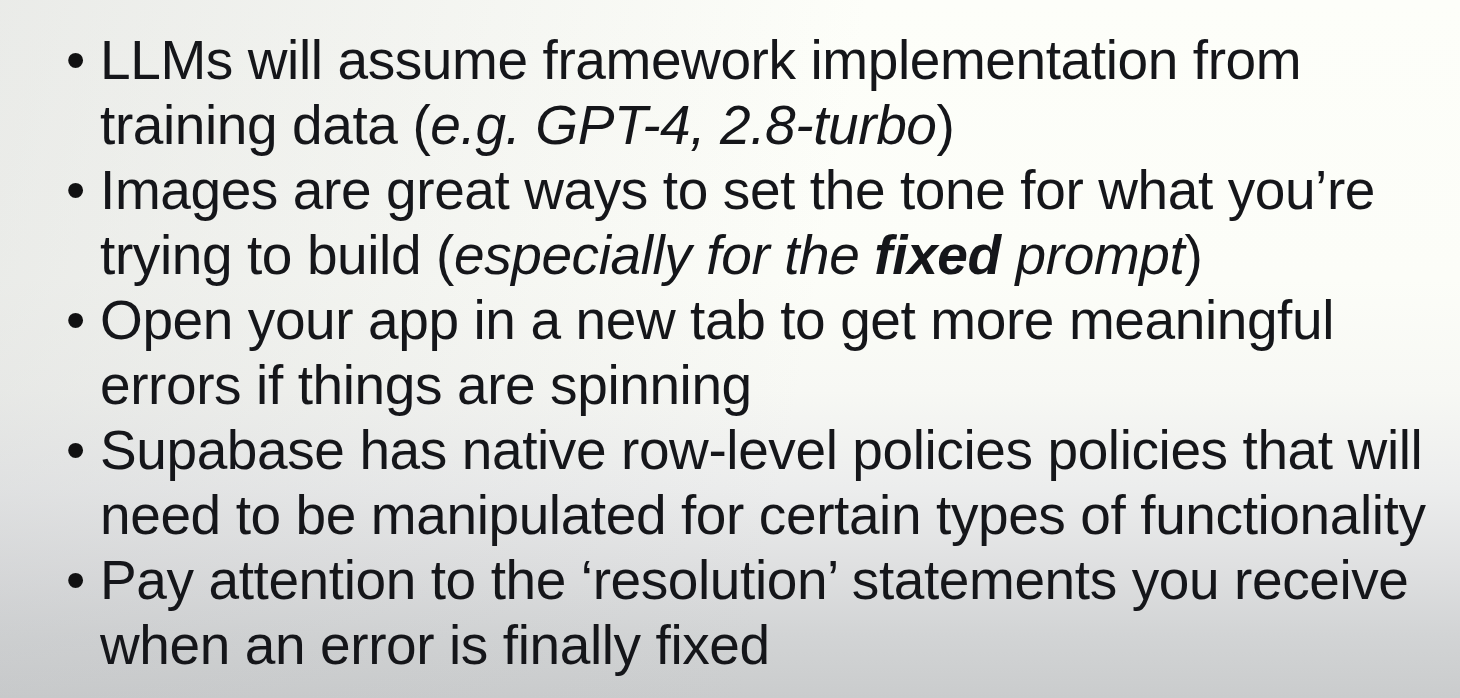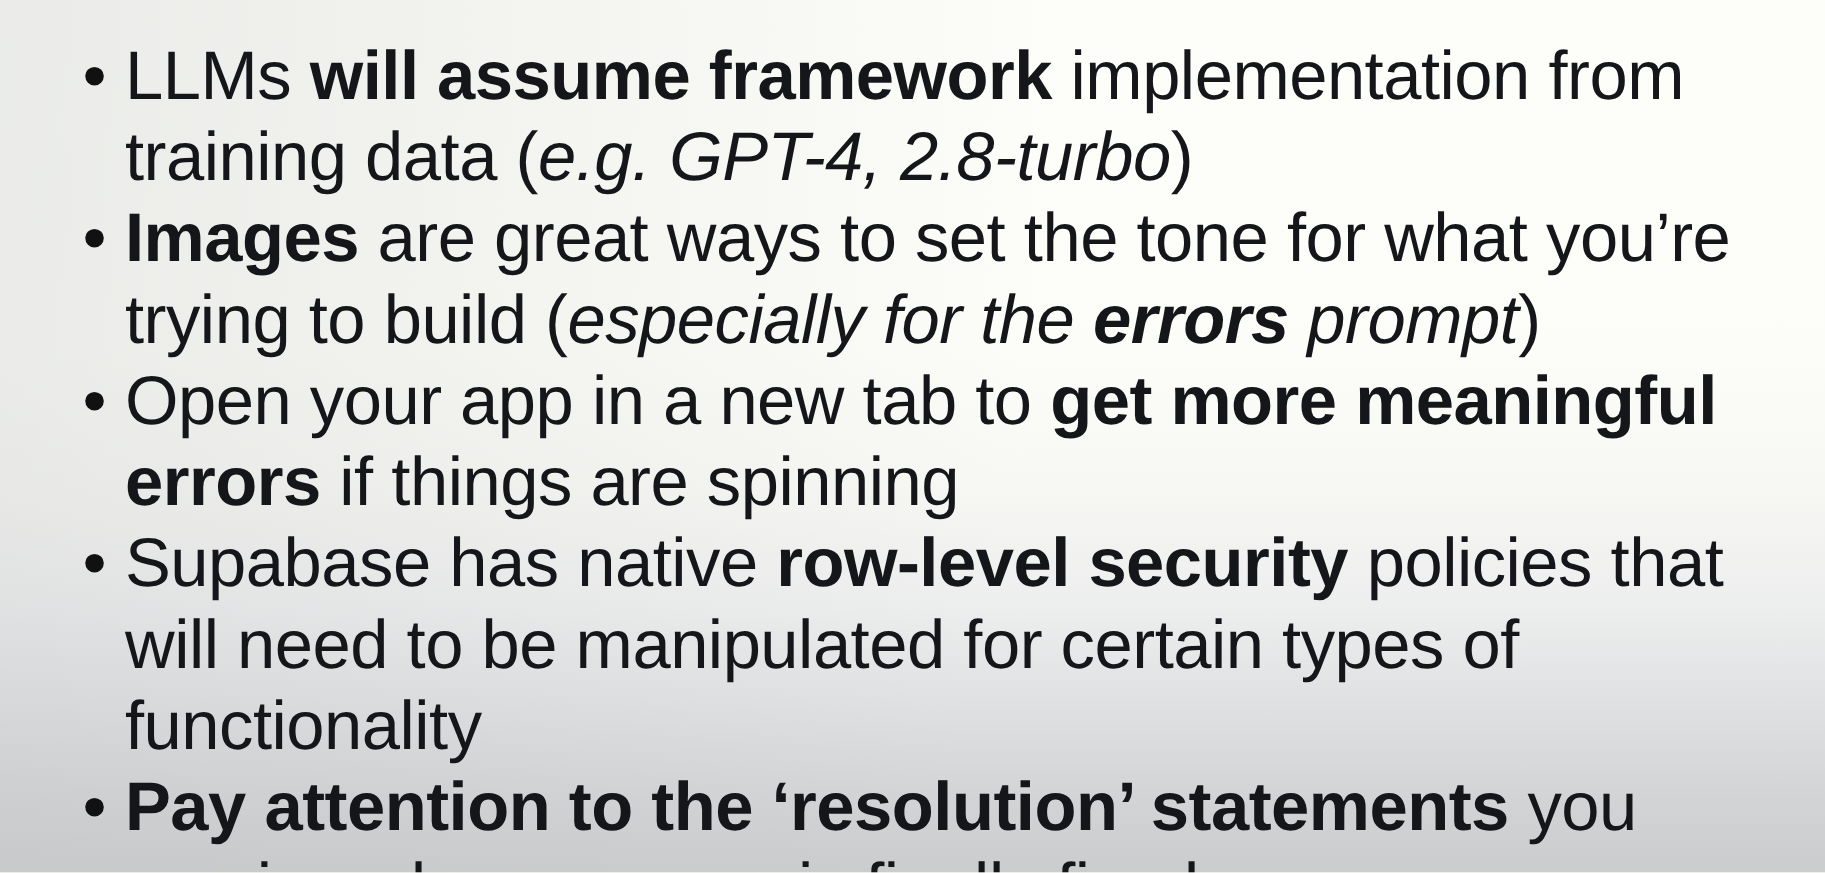--- a/index.html
+++ b/index.html
@@ -66,52 +66,52 @@
     font-size: 55px;
     line-height: 65px;
     letter-spacing: -0.4px;
     color: #15161a;
     font-weight: 400;
     white-space: normal;
     text-rendering: optimizeLegibility;
   }
 
   .bullet-text b,
-  .bullet-text strong { font-weight: 700; }
+  .bullet-text strong { font-weight: 400; }
   .bullet-text i,
   .bullet-text em    { font-style: italic; }
   .bullet-text .bi   { font-weight: 700; font-style: italic; }
 
   
 </style>
 </head>
 <body>
 
 <div id="slide">
 
   <ul id="bullet-list" style="list-style:none;">
 
     <li class="bullet-item">
       <span class="bullet-marker" data-bind="slide.bullet_glyph">•</span>
       <span class="bullet-text" data-bind-html="slide.bullets.0.rich">LLMs <b>will assume framework</b> implementation from training data (<i>e.g. GPT-4, 2.8-turbo</i>)</span>
     </li>
 
     <li class="bullet-item">
       <span class="bullet-marker" data-bind="slide.bullet_glyph">•</span>
-      <span class="bullet-text" data-bind-html="slide.bullets.1.rich"><b>Images</b> are great ways to set the tone for what you’re trying to build (<i>especially for the <span class="bi">errors</span> prompt</i>)</span>
+      <span class="bullet-text" data-bind-html="slide.bullets.1.rich"><b>Images</b> are great ways to set the tone for what you’re trying to build (<i>especially for the <span class="bi">fixed</span> prompt</i>)</span>
     </li>
 
     <li class="bullet-item">
       <span class="bullet-marker" data-bind="slide.bullet_glyph">•</span>
       <span class="bullet-text" data-bind-html="slide.bullets.2.rich">Open your app in a new tab to <b>get more meaningful errors</b> if things are spinning</span>
     </li>
 
     <li class="bullet-item">
       <span class="bullet-marker" data-bind="slide.bullet_glyph">•</span>
-      <span class="bullet-text" data-bind-html="slide.bullets.3.rich">Supabase has native <b>row-level security</b> policies that will need to be manipulated for certain types of functionality</span>
+      <span class="bullet-text" data-bind-html="slide.bullets.3.rich">Supabase has native <b>row-level policies</b> policies that will need to be manipulated for certain types of functionality</span>
     </li>
 
     <li class="bullet-item">
       <span class="bullet-marker" data-bind="slide.bullet_glyph">•</span>
       <span class="bullet-text" data-bind-html="slide.bullets.4.rich"><b>Pay attention to the ‘resolution’ statements</b> you receive when an error is finally fixed</span>
     </li>
 
   </ul>
 
 </div>

